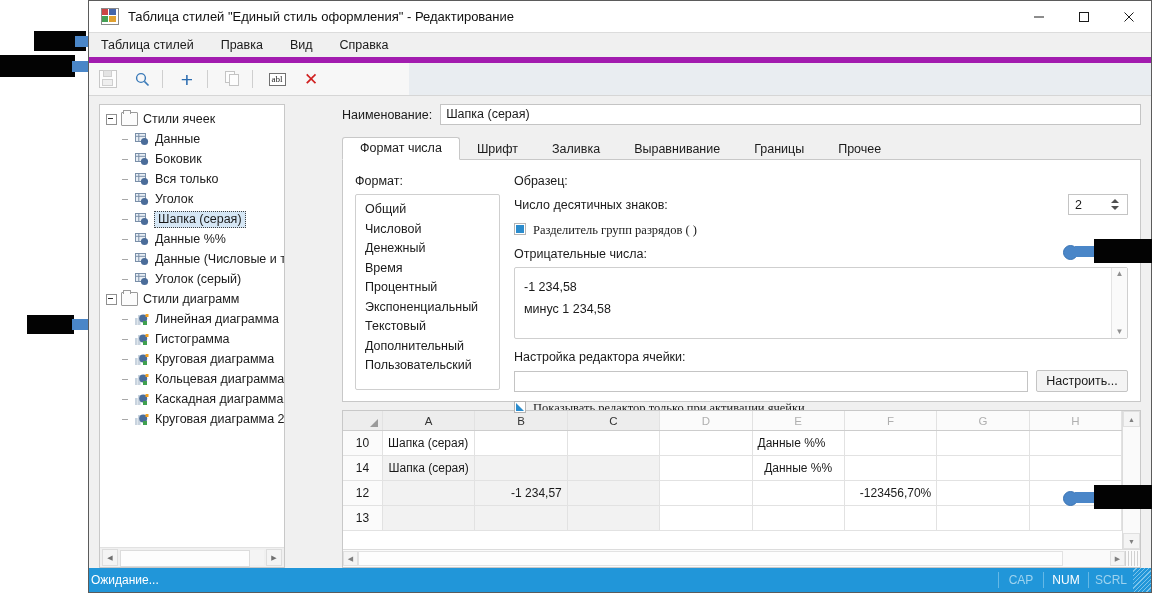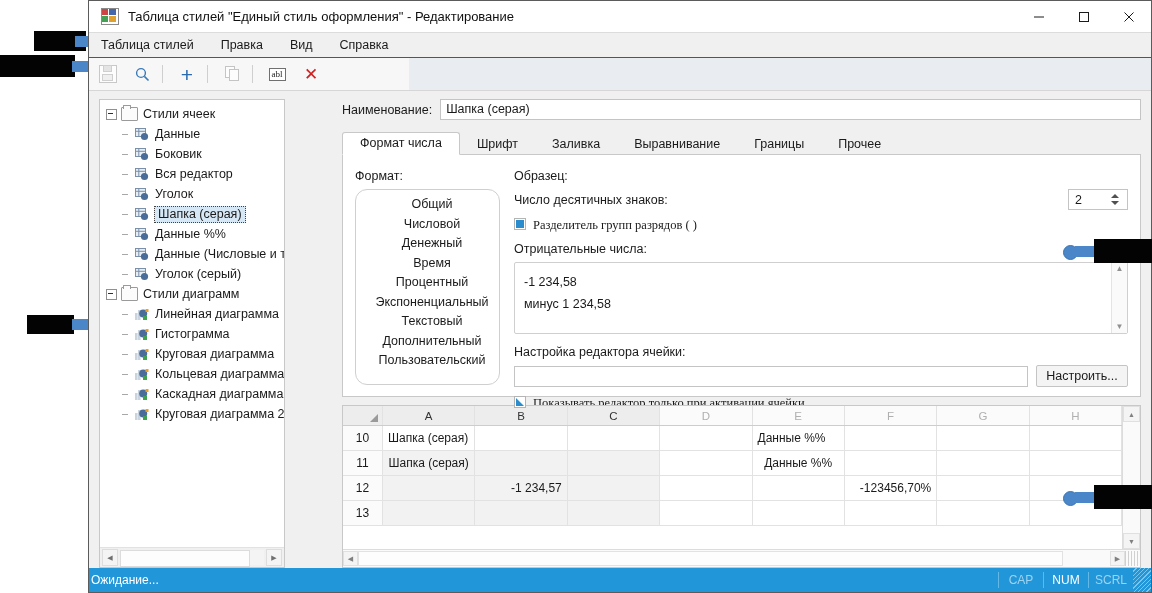--- a/index.html
+++ b/index.html
@@ -27,21 +27,21 @@
   .ti3{left:0;top:7px;width:6px;height:6px;background:#44a055;}
   .ti4{left:7px;top:7px;width:7px;height:6px;background:#e0a030;}
   .title-text{font-size:13px;color:#101010;flex:1;white-space:nowrap;}
   .winbtns{display:flex;height:31px;}
   .winbtn{width:45px;height:31px;display:flex;align-items:center;justify-content:center;
           font-size:13px;color:#1a1a1a;}
   .winbtn svg{display:block;}
 
   
   .menubar{height:24px;min-height:24px;background:#f0f0f0;display:flex;align-items:center;
-           padding-left:12px;border-bottom:1px solid #a21caf;}
+           padding-left:12px;border-bottom:6px solid #a21caf;}
   .menu-item{font-size:12.5px;color:#1a1a1a;margin-right:27px;white-space:nowrap;}
 
   
   .toolbar{height:32px;min-height:32px;background:#f7f7f7;display:flex;align-items:center;
            border-bottom:1px solid #d6d6d6;position:relative;}
   .toolbar::after{content:"";position:absolute;left:320px;right:0;top:0;bottom:0;background:#e9edf1;}
   .tb-btn{width:30px;height:26px;margin-left:4px;display:flex;align-items:center;justify-content:center;
           position:relative;z-index:2;}
   .tb-sep{width:1px;height:18px;background:#cfcfcf;margin:0 5px;position:relative;z-index:2;}
 
@@ -97,22 +97,22 @@
   .tabs::after{content:"";position:absolute;left:0;right:0;bottom:0;height:1px;background:#c8c8c8;}
   .tab{height:22px;padding:0 17px;font-size:12.5px;color:#1a1a1a;line-height:22px;
        box-sizing:border-box;position:relative;z-index:2;white-space:nowrap;}
   .tab.active{background:#fff;border:1px solid #c8c8c8;border-bottom:1px solid #fff;border-radius:3px 3px 0 0;height:23px;line-height:21px;}
 
   .tabpanel{flex:none;height:242px;background:#fff;border:1px solid #c8c8c8;border-top:none;
             box-sizing:border-box;display:flex;padding:14px 12px 0 12px;}
 
   .fmtcol{width:145px;min-width:145px;margin-right:14px;}
   .sec-lbl{font-size:12.5px;color:#1a1a1a;margin-bottom:6px;}
-  .fmtlist{height:196px;border:1px solid #cfcfcf;border-radius:12px;background:#fff;
-           box-sizing:border-box;padding:5px 0;overflow:hidden;text-align:center;}
+  .fmtlist{height:196px;border:1px solid #cfcfcf;border-radius:2px;background:#fff;
+           box-sizing:border-box;padding:5px 0;overflow:hidden;}
   .fmtitem{height:19.5px;line-height:19.5px;padding-left:9px;font-size:12.5px;color:#1a1a1a;white-space:nowrap;}
 
   .optcol{flex:1;min-width:0;}
   .row-dec{display:flex;align-items:center;margin-bottom:8px;}
   .row-dec .lbl{flex:1;font-size:12.5px;}
   .spin{width:60px;height:21px;border:1px solid #c4c4c4;background:#fff;box-sizing:border-box;
         display:flex;align-items:center;}
   .spin .v{flex:1;padding-left:6px;font-size:12.5px;color:#1a1a1a;}
   .spin .arrows{width:17px;display:flex;flex-direction:column;align-items:center;justify-content:center;
                 gap:3px;padding-right:4px;}
@@ -313,21 +313,21 @@
         <div class="trow lvl1">
           <span class="dash"></span>
           <span class="ico-cell">
             <svg width="15" height="13" viewBox="0 0 15 13">
                 <rect x="0.5" y="0.5" width="10" height="8" fill="#e8eef5" stroke="#7a8fa8"></rect>
                 <line x1="0.5" y1="3.3" x2="10.5" y2="3.3" stroke="#7a8fa8"></line>
                 <line x1="3.8" y1="0.5" x2="3.8" y2="8.5" stroke="#7a8fa8"></line>
                 <circle cx="9.5" cy="8.5" r="3.6" fill="#4a6c99"></circle>
               </svg>
           </span>
-          <span class="tlabel">Вся редактор</span>
+          <span class="tlabel">Вся только</span>
         </div>
         <div class="trow lvl1">
           <span class="dash"></span>
           <span class="ico-cell">
             <svg width="15" height="13" viewBox="0 0 15 13">
                 <rect x="0.5" y="0.5" width="10" height="8" fill="#e8eef5" stroke="#7a8fa8"></rect>
                 <line x1="0.5" y1="3.3" x2="10.5" y2="3.3" stroke="#7a8fa8"></line>
                 <line x1="3.8" y1="0.5" x2="3.8" y2="8.5" stroke="#7a8fa8"></line>
                 <circle cx="9.5" cy="8.5" r="3.6" fill="#4a6c99"></circle>
               </svg>
@@ -580,21 +580,21 @@
                   <td class="c-a">Шапка (серая)</td>
                   <td class="c-b"></td>
                   <td class="c-c"></td>
                   <td class="c-d"></td>
                   <td class="c-e">Данные %%</td>
                   <td class="c-f"></td>
                   <td class="c-g"></td>
                   <td></td>
                 </tr>
                 <tr>
-                  <td class="rowhdr">11</td>
+                  <td class="rowhdr">14</td>
                   <td class="c-a shade bold ctr">Шапка (серая)</td>
                   <td class="c-b shade"></td>
                   <td class="c-c shade"></td>
                   <td class="c-d"></td>
                   <td class="c-e ctr">Данные %%</td>
                   <td class="c-f"></td>
                   <td class="c-g"></td>
                   <td></td>
                 </tr>
                 <tr>

